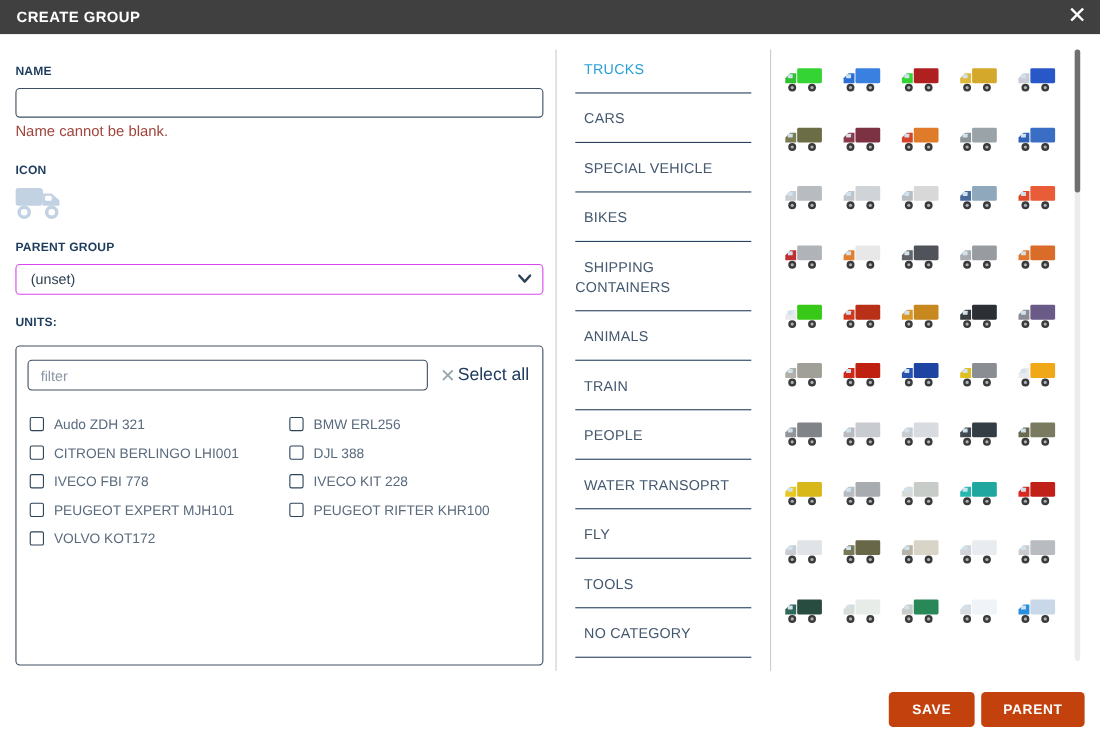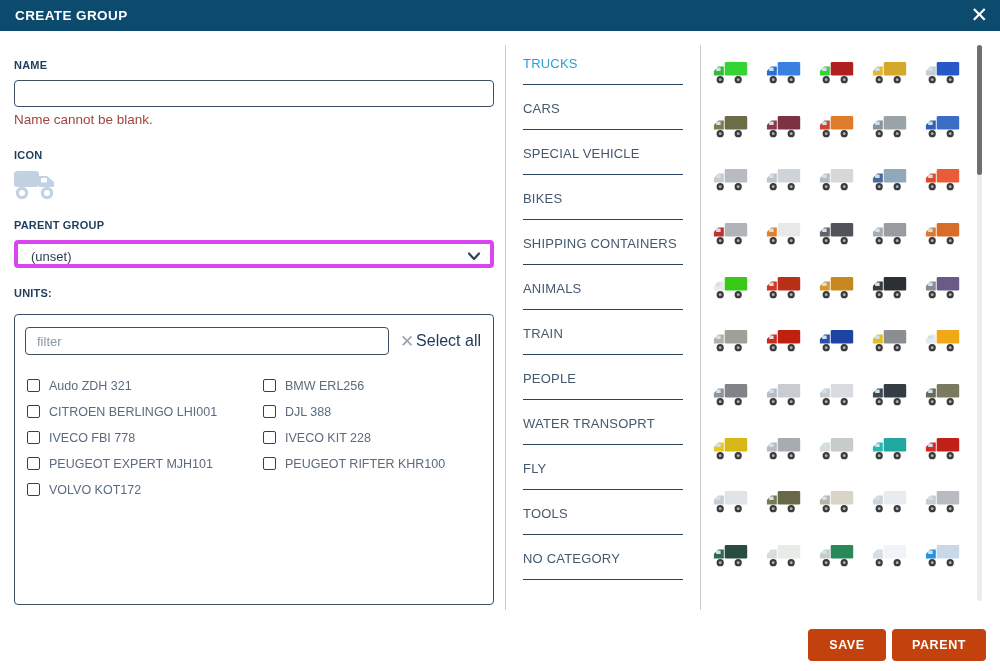--- a/index.html
+++ b/index.html
@@ -1,39 +1,39 @@
 <!DOCTYPE html>
 <html><head>
 <meta charset="utf-8">
 <style>
   * { margin:0; padding:0; box-sizing:border-box; }
   html,body { background:#fff; }
   body { font-family:"Liberation Sans", sans-serif; }
   .dialog { position:relative; width:1000px; height:671px; background:#fff; overflow:hidden; }
 
   
-  .header { position:absolute; top:0; left:0; width:1000px; height:31px; background:#0c4a6e; }
+  .header { position:absolute; top:0; left:0; width:1000px; height:31px; background:#404040; }
   .title { position:absolute; left:15px; top:0; line-height:31px; color:#fff; font-size:13.5px; font-weight:bold; letter-spacing:0.4px; }
   .close { position:absolute; right:12px; top:0; line-height:29px; color:#fff; font-size:21px; font-weight:300; cursor:pointer; }
 
   
   .label { position:absolute; left:14px; color:#1d3c5e; font-size:11px; font-weight:bold; letter-spacing:0.2px; }
   .name-label   { top:59px; }
   .icon-label   { top:149px; }
   .parent-label { top:219px; }
   .units-label  { top:287px; }
 
   .name-input { position:absolute; left:14px; top:80px; width:480px; height:27px;
     border:1px solid #3e4f63; border-radius:4px; font-size:13px; padding:0 10px; color:#2c3e50; outline:none; }
   .error { position:absolute; left:14px; top:112px; color:#a0453c; font-size:13.5px; }
 
   .icon-preview { position:absolute; left:14px; top:168px; width:44px; height:32px; }
 
   .select { position:absolute; left:14px; top:240px; width:480px; height:28px;
-    border:4px solid #d946ef; border-radius:4px; background:#fff; cursor:pointer; }
+    border:1px solid #d946ef; border-radius:4px; background:#fff; cursor:pointer; }
   .select .sel-value { position:absolute; left:13px; top:0; line-height:26px; font-size:13px; color:#2c3e50; }
   .select .chev { position:absolute; right:10px; top:8px; }
 
   .units-box { position:absolute; left:14px; top:314px; width:480px; height:291px;
     border:1px solid #3e4f63; border-radius:4px; background:#fff; }
   .filter-row { position:absolute; left:10px; top:12px; width:458px; height:28px; display:flex; align-items:center; }
   .filter-input { width:364px; height:28px; border:1px solid #3e4f63; border-radius:4px;
     font-size:13px; padding:1px 11px; color:#2c3e50; outline:none; }
   .filter-input::placeholder { color:#8a97a5; }
   .clear { margin-left:11px; color:#9aa5af; font-size:17px; line-height:1; cursor:pointer; }
@@ -46,21 +46,21 @@
   .unit-label { margin-left:9px; color:#5a6b7e; font-size:12.5px; white-space:nowrap; }
 
   
   .vdiv { position:absolute; top:45px; width:1px; height:565px; background:#c9ccd1; }
   .vdiv1 { left:505px; }
   .vdiv2 { left:700px; }
 
   
   .categories { position:absolute; left:523px; top:47px; width:160px; list-style:none; }
   .categories li { padding:7px 0 12px; border-bottom:1px solid #26435f; margin-bottom:7px; cursor:pointer; }
-  .cat-label { font-size:13px; color:#44586e; letter-spacing:0.2px; }
+  .cat-label { font-size:13px; color:#44586e; letter-spacing:0.2px;margin-left:8px; }
   li.selected .cat-label { color:#2aa0d8; }
 
   
   .icon-grid { position:absolute; left:704px; top:45px; width:266px;
     display:grid; grid-template-columns:repeat(5,53px); grid-auto-rows:53.7px; }
   .cell { display:flex; align-items:center; justify-content:center; cursor:pointer; }
 
   
   .scroll-track { position:absolute; left:977px; top:45px; width:5px; height:556px; background:#ececec; border-radius:3px; }
   .scroll-thumb { position:absolute; left:0; top:0; width:5px; height:130px; background:#6f6f6f; border-radius:3px; }

